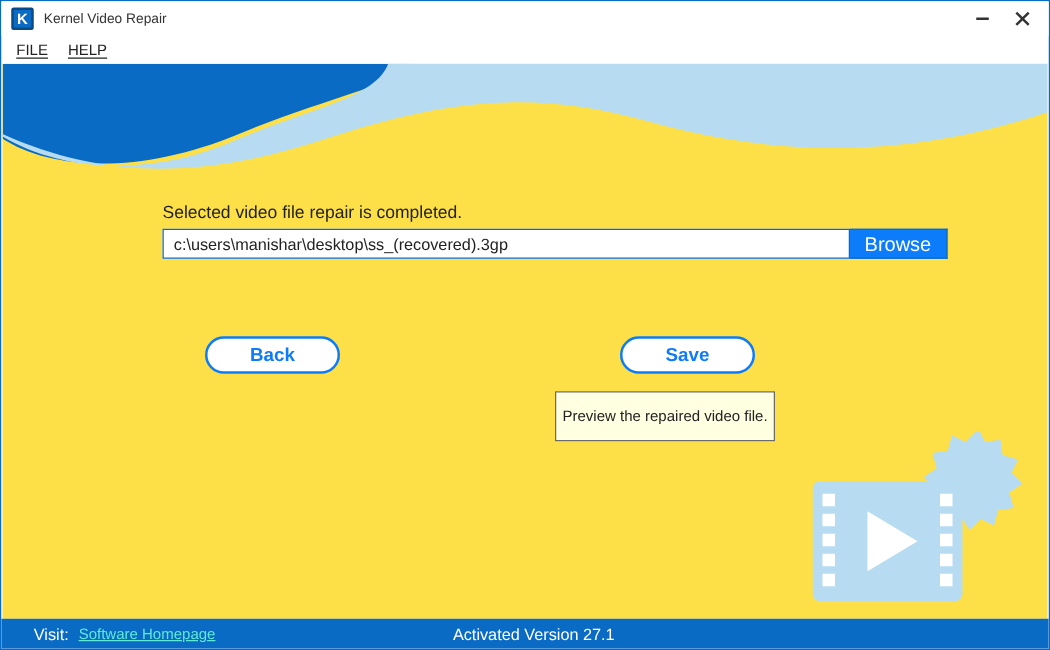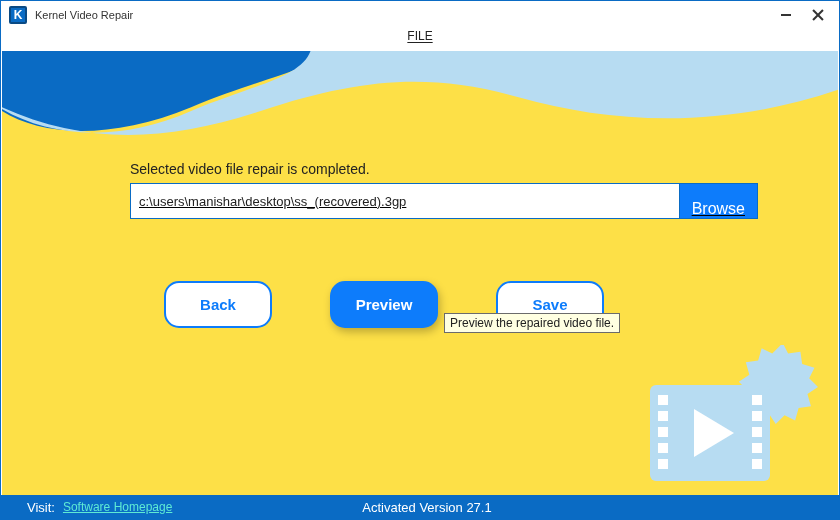--- a/index.html
+++ b/index.html
@@ -11,42 +11,42 @@
   .title-text { font-size: 11px; color: #333; flex: 1; }
   .win-controls { display: flex; gap: 18px; padding-right: 6px; }
   .win-btn { width: 14px; height: 14px; display: flex; align-items: center; justify-content: center; cursor: pointer; color: #333; }
   .minimize::before { content: ""; display: block; width: 10px; height: 2px; background: #333; }
   .close { position: relative; }
   .close::before, .close::after { content: ""; position: absolute; width: 14px; height: 2px; background: #333; top: 6px; left: 0; }
   .close::before { transform: rotate(45deg); }
   .close::after { transform: rotate(-45deg); }
 
   
-  .menubar { height: 22px; display: flex; align-items: center; padding: 0 12px; gap: 16px; font-size: 12px; flex-direction: column; }
+  .menubar { height: 22px; display: flex; align-items: center; padding: 0 12px; gap: 16px; font-size: 12px; }
   .menu-item { text-decoration: underline; text-underline-offset: 2px; color: #222; cursor: pointer; }
 
   
   .content { position: absolute; top: 50px; left: 1px; right: 1px; bottom: 24px; background: #fde047; overflow: hidden; }
   .wave-top { position: absolute; top: 0; left: 0; width: 100%; height: 92px; pointer-events: none; }
   .bottom-icon { position: absolute; right: 18px; bottom: 10px; width: 170px; height: 140px; pointer-events: none; opacity: 1; }
 
   .inner { position: absolute; top: 110px; left: 128px; right: 80px; }
   .msg1 { font-size: 14px; color: #222; margin-bottom: 6px; }
   .msg2 { font-size: 14px; color: #222; margin-bottom: 6px; }
 
-  .path-row { display: flex; align-items: stretch; height: 36px; text-decoration: underline; }
+  .path-row { display: flex; align-items: stretch; height: 24px; }
   .path-input { flex: 1; border: 1px solid #0a6bc4; font-size: 13px; padding: 2px 8px; color: #222; outline: none; }
   .browse-btn { background: #0d7cfb; color: #fff; font-size: 16px; padding: 0 12px; display: flex; align-items: flex-end; cursor: pointer; border: 1px solid #0a6bc4; border-left: none; }
 
   .button-row { margin-top: 62px; display: flex; justify-content: space-between; padding: 0 40px 0 40px; width: 520px; margin-left: -6px; }
-  .pill-btn { width: 108px; height: 47px; border-radius: 15px; display: flex; align-items: center; justify-content: center; font-size: 15px; font-weight: 600; cursor: pointer; }
+  .pill-btn { width: 108px; height: 30px; border-radius: 15px; display: flex; align-items: center; justify-content: center; font-size: 15px; font-weight: 600; cursor: pointer; }
   .pill-outline { border: 2px solid #0d7cfb; color: #0d7cfb; background: #fff; }
   .pill-solid { background: #0d7cfb; color: #fff; border: 2px solid #0d7cfb; box-shadow: 2px 4px 8px rgba(0,0,0,0.25); }
 
-  .tooltip { position: absolute; top: 262px; left: 442px; background: #ffffe1; border: 1px solid #6b6b6b; font-size: 12px; padding: 2px 5px; color: #222; white-space: nowrap; }
+  .tooltip { position: absolute; top: 262px; left: 442px; background: #ffffe1; border: 1px solid #6b6b6b; font-size: 12px; padding: 12px 5px; color: #222; white-space: nowrap; }
 
   
   .statusbar { position: absolute; bottom: 0; left: 0; right: 0; height: 24px; background: #0a6bc4; color: #fff; display: flex; align-items: center; font-size: 13px; }
   .status-left { display: flex; align-items: center; gap: 8px; padding-left: 26px; flex: 1; }
   .status-link { color: #5eead4; text-decoration: underline; cursor: pointer; font-size: 12px; }
   .status-center { flex: 1; text-align: center; }
   .status-right { flex: 1; text-align: right; padding-right: 12px; }
 </style>
 </head>
 <body>
@@ -100,23 +100,20 @@
       <input class="path-input" type="text" value="c:\users\manishar\desktop\ss_(recovered).3gp" style="">
       <div class="browse-btn">
           <span>Browse</span>
         </div>
     </div>
 
     <div class="button-row">
       <div class="pill-btn pill-outline">
           <span>Back</span>
         </div>
-      <div class="pill-btn pill-solid">
-          <span>Preview</span>
-        </div>
       <div class="pill-btn pill-outline">
           <span>Save</span>
         </div>
     </div>
   </div>
 
   <div class="tooltip">Preview the repaired video file.</div>
 </div>
 
 <div class="statusbar">

